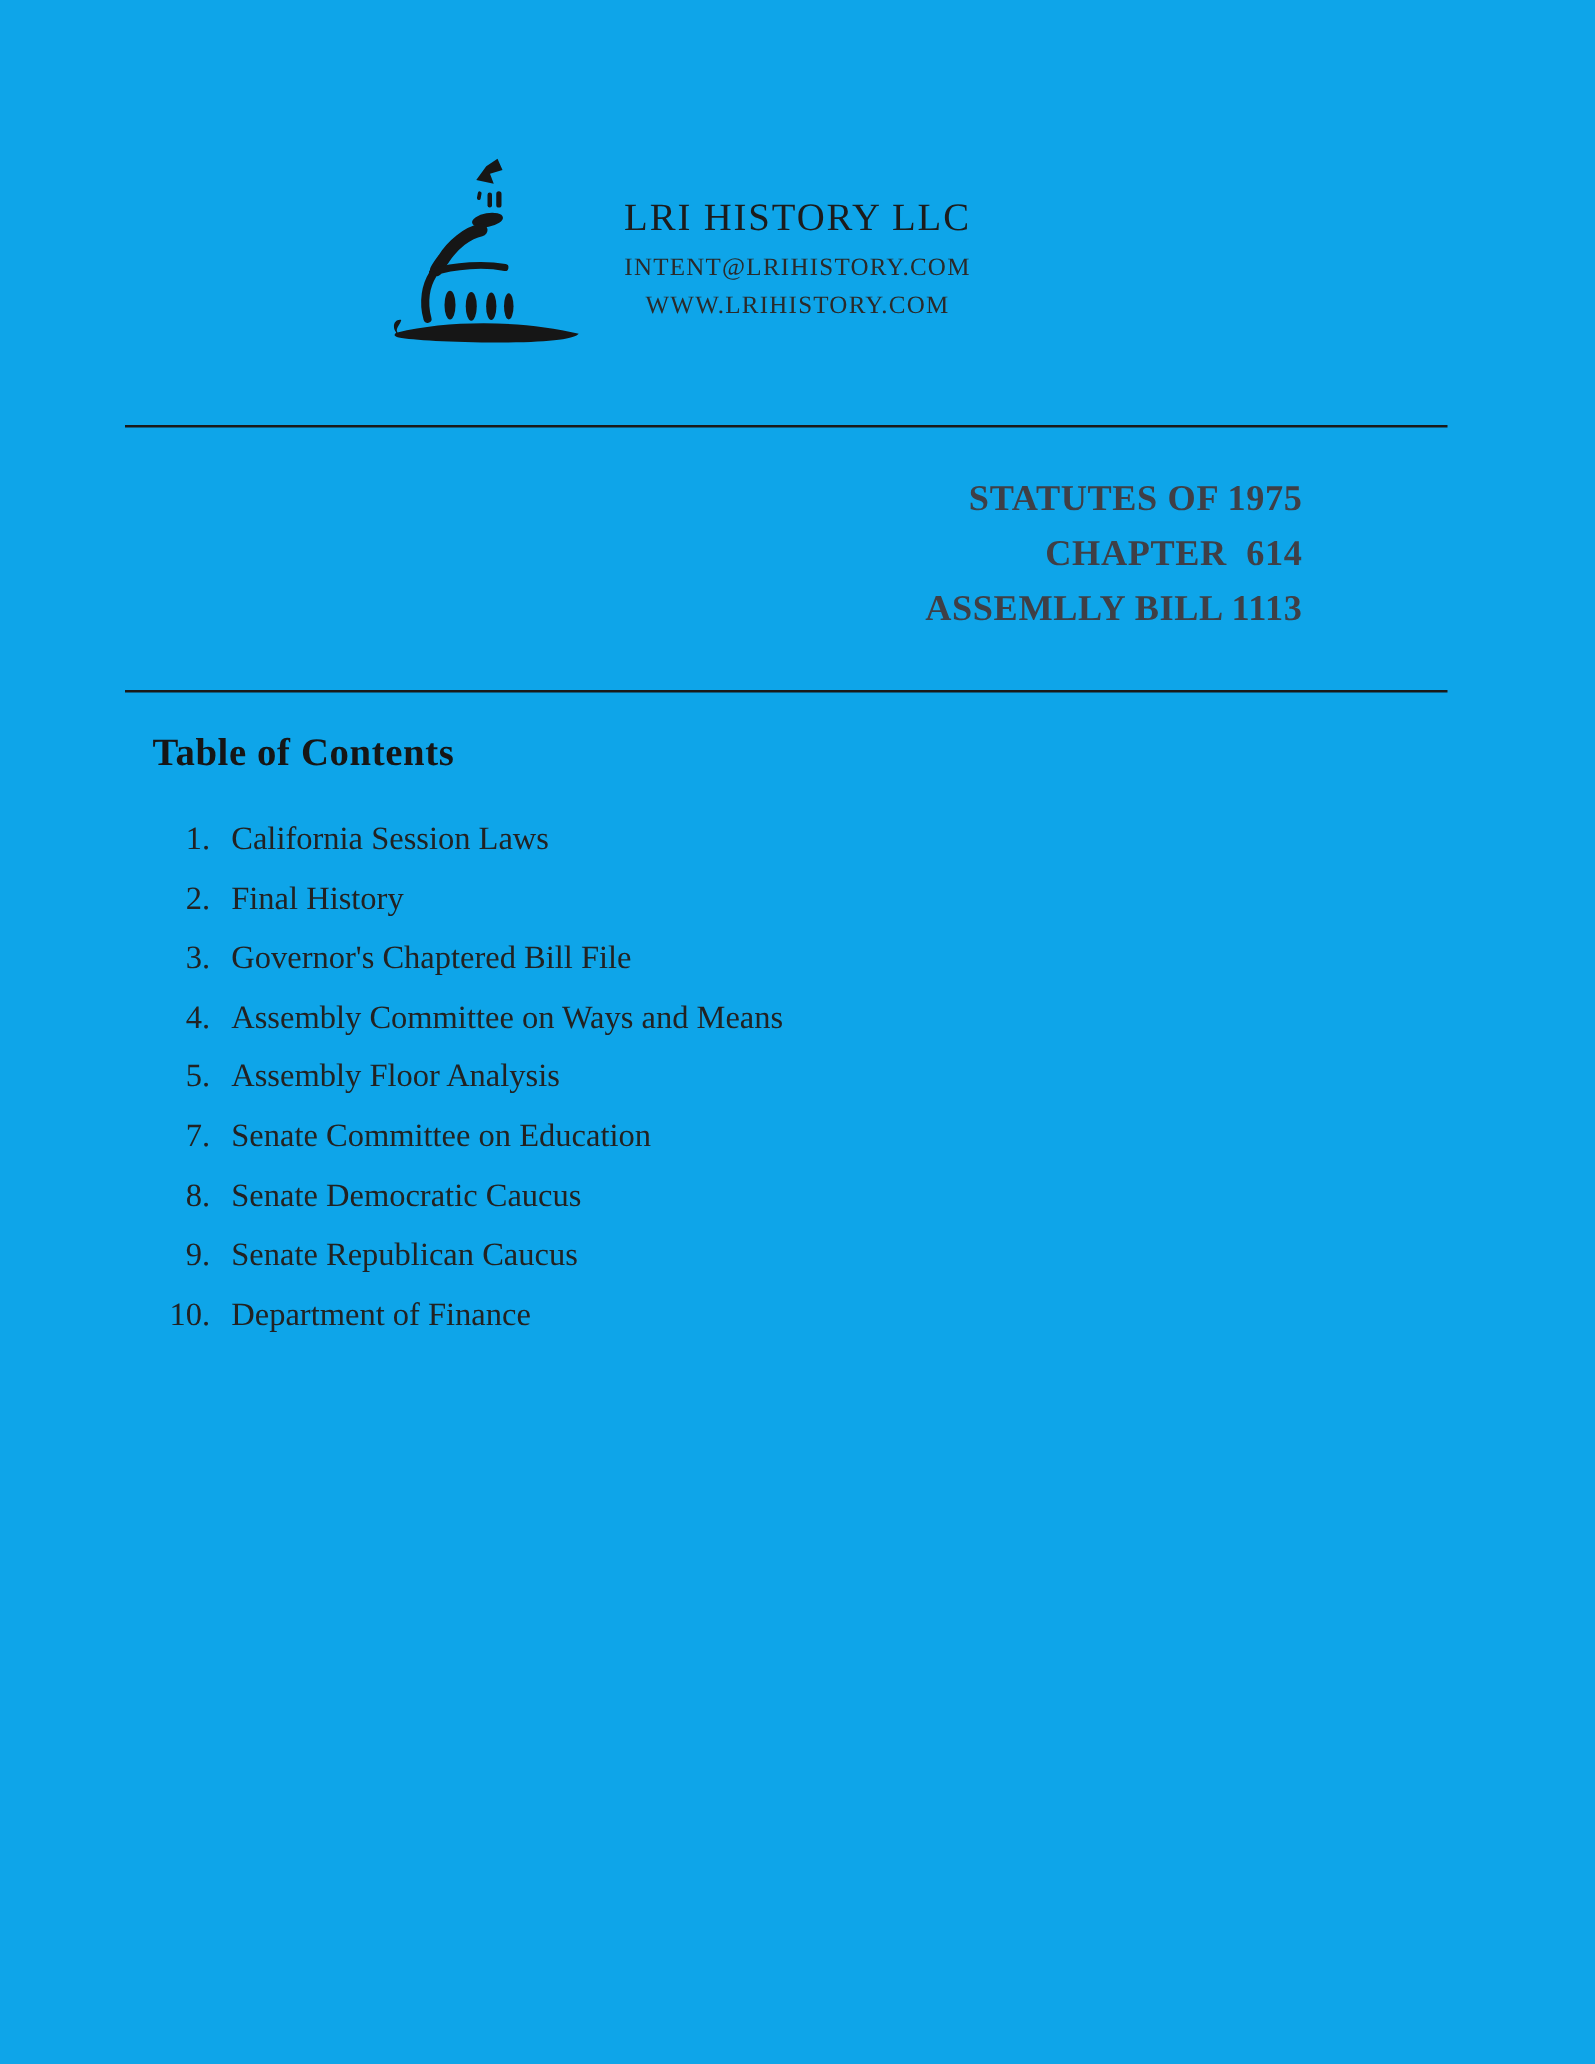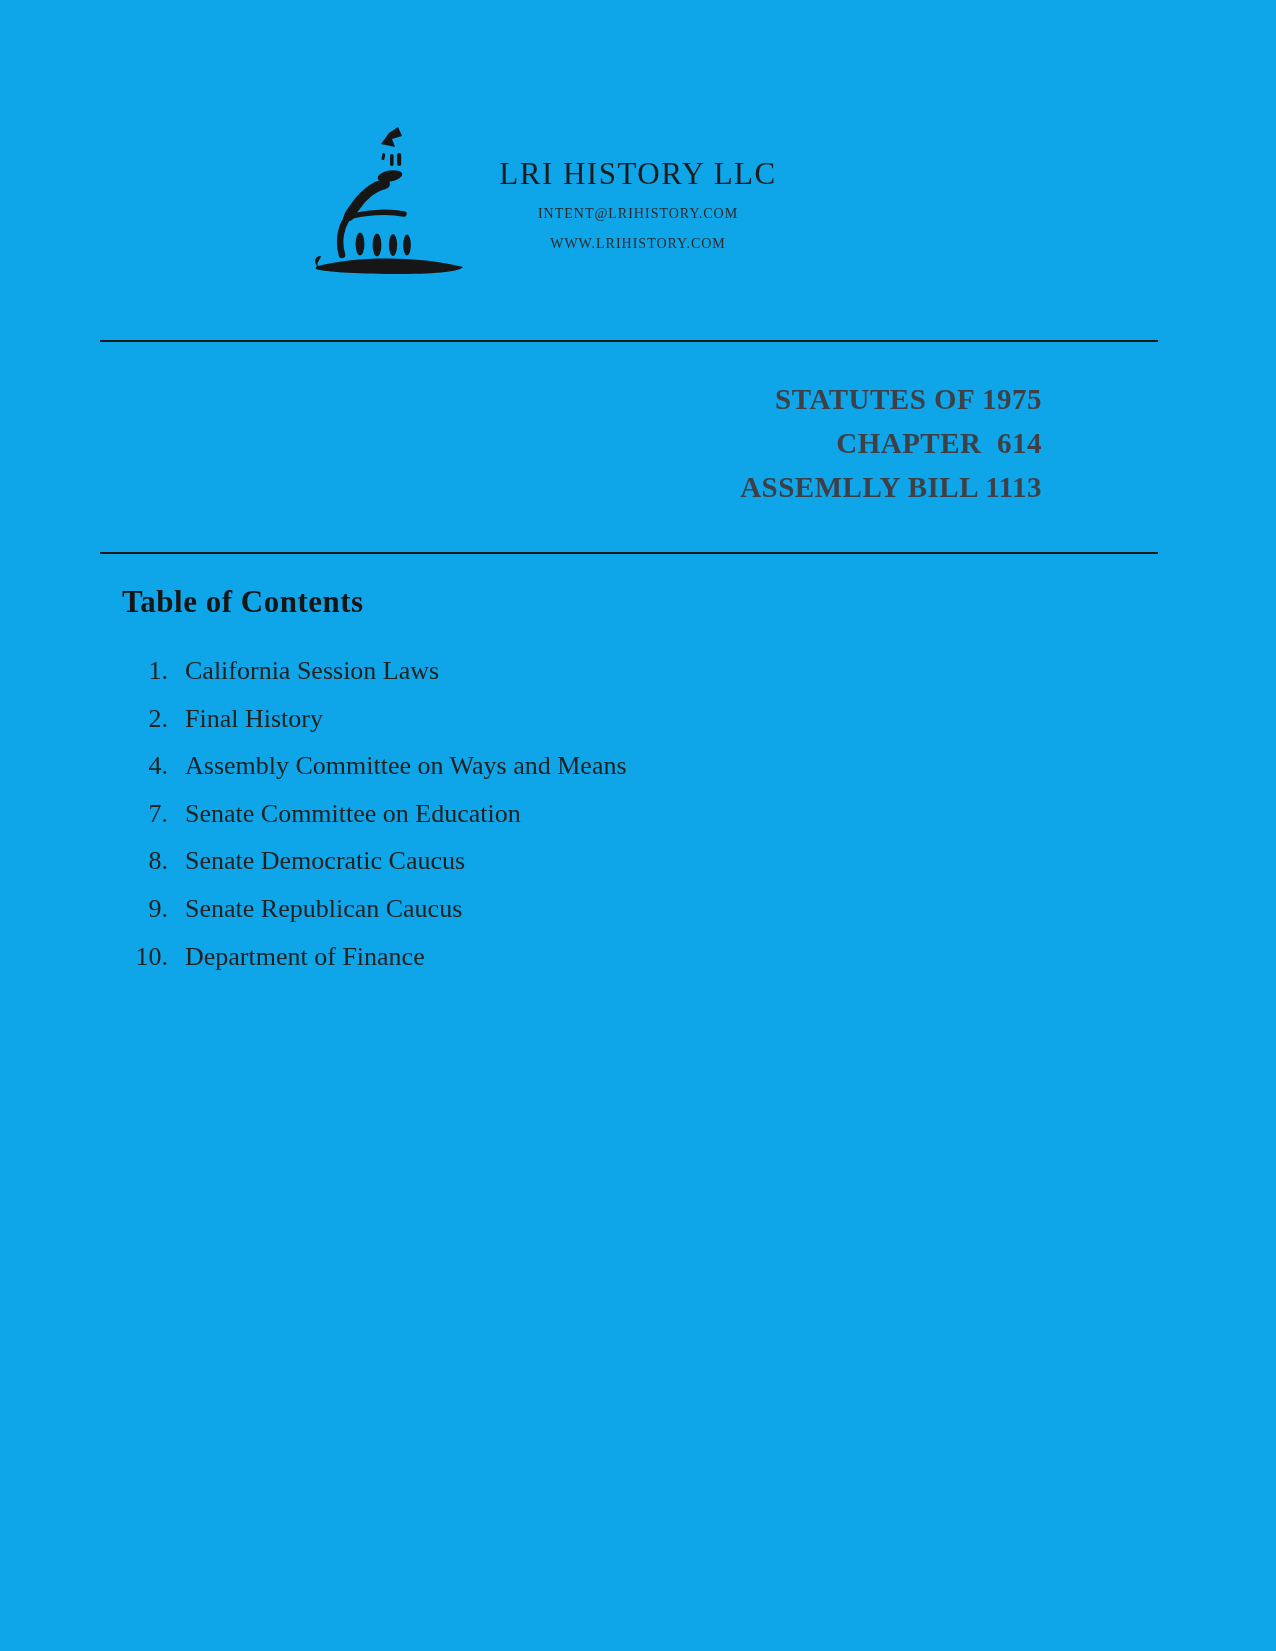--- a/index.html
+++ b/index.html
@@ -37,21 +37,21 @@
     text-align: center;
   }
   .company-name {
     font-size: 31px;
     line-height: 36px;
     letter-spacing: 1.5px;
     color: #1c1c1c;
     white-space: nowrap;
   }
   .contact-line {
-    font-size: 14px;
+    font-size: 20px;
     line-height: 30px;
     letter-spacing: 1px;
     color: #2a2a2a;
     white-space: nowrap;
   }
   .contact-line.phone {
     font-size: 18px;
     letter-spacing: 0.5px;
   }
   .contact-block { margin-top: 7px; }
@@ -171,23 +171,29 @@
   <div class="toc-heading">Table of Contents</div>
 
   <div class="toc-list">
     <div class="toc-row">
       <span class="toc-num">1.</span><span class="toc-label">California Session Laws</span>
     </div>
     <div class="toc-row">
       <span class="toc-num">2.</span><span class="toc-label">Final History</span>
     </div>
     <div class="toc-row">
+      <span class="toc-num">3.</span><span class="toc-label">Governor's Chaptered Bill File</span>
+    </div>
+    <div class="toc-row">
       <span class="toc-num">4.</span><span class="toc-label">Assembly Committee on Ways and Means</span>
     </div>
     <div class="toc-row">
+      <span class="toc-num">5.</span><span class="toc-label">Assembly Floor Analysis</span>
+    </div>
+    <div class="toc-row">
       <span class="toc-num">7.</span><span class="toc-label">Senate Committee on Education</span>
     </div>
     <div class="toc-row">
       <span class="toc-num">8.</span><span class="toc-label">Senate Democratic Caucus</span>
     </div>
     <div class="toc-row">
       <span class="toc-num">9.</span><span class="toc-label">Senate Republican Caucus</span>
     </div>
     <div class="toc-row">
       <span class="toc-num">10.</span><span class="toc-label">Department of Finance</span>

